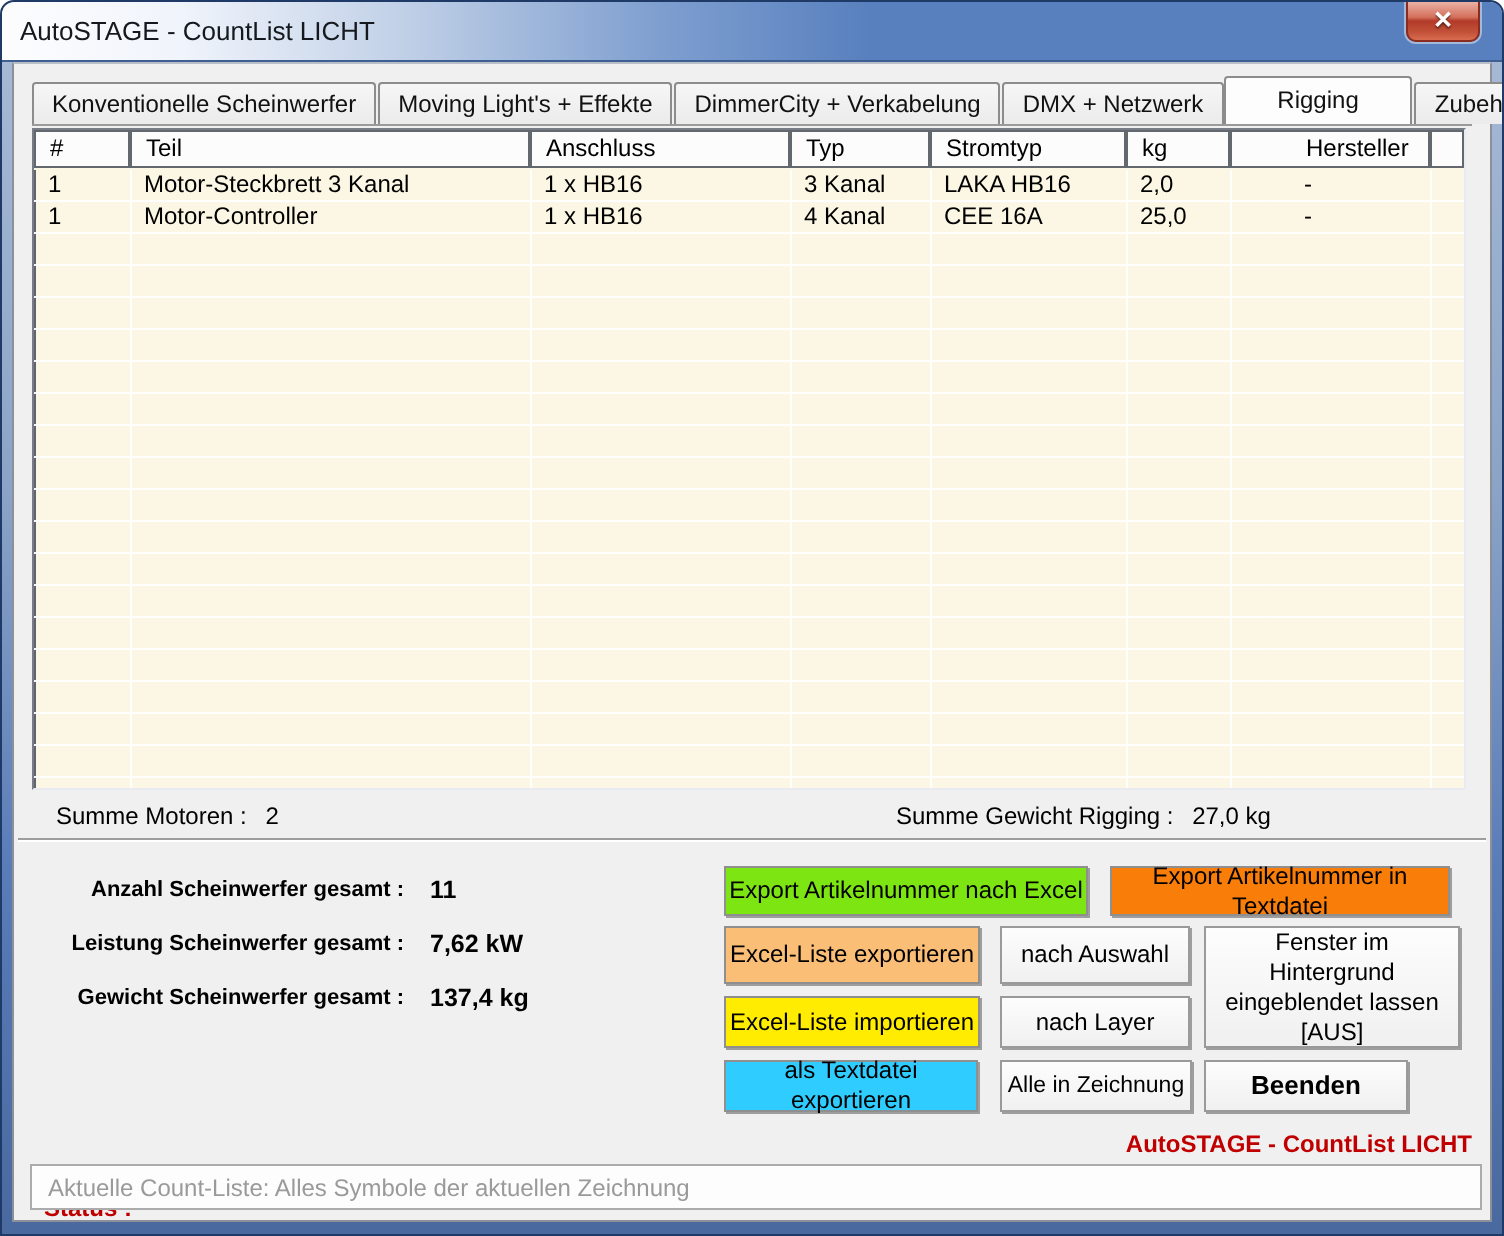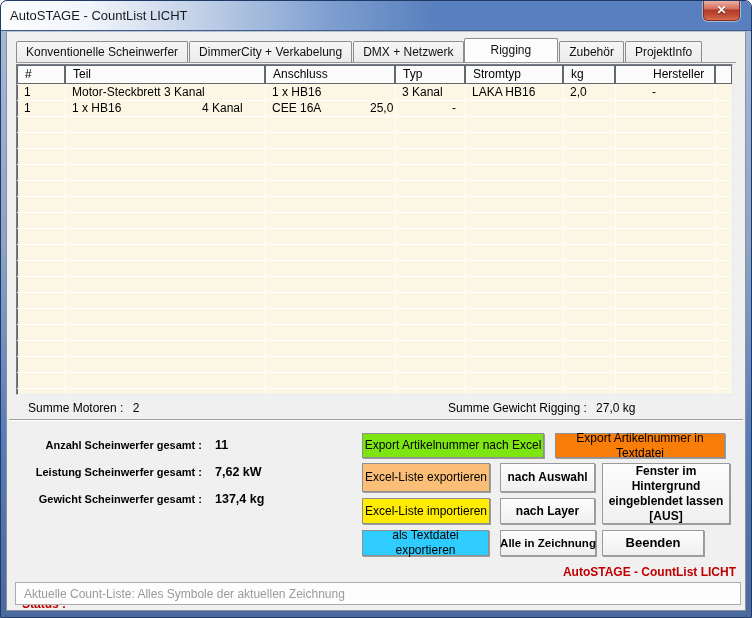--- a/index.html
+++ b/index.html
@@ -83,21 +83,21 @@
   .tot-label { width:186px; text-align:right; font-weight:bold; font-size:11px; }
   .tot-value { margin-left:13px; font-weight:bold; font-size:12.5px; }
 
   
   .btn {
     position:absolute; display:flex; align-items:center; justify-content:center;
     text-align:center; font-size:12px; color:#000;
     border:1px solid #8f8f8f; box-shadow:1px 1px 0 #9e9e9e;
     cursor:default; line-height:1.25;
   }
-  .btn.std { background:linear-gradient(to bottom,#fdfdfd,#f0f0f0); border-color:#9a9a9a;font-weight:bold; }
+  .btn.std { background:linear-gradient(to bottom,#fdfdfd,#f0f0f0); border-color:#9a9a9a; }
   .b-green  { left:355px; top:401px; width:182px; height:25px; }
   .b-orange { left:548px; top:401px; width:170px; height:25px; }
   .b-peach  { left:355px; top:431px; width:128px; height:29px; }
   .b-auswahl{ left:493px; top:431px; width:95px;  height:29px; }
   .b-fenster{ left:595px; top:431px; width:128px; height:61px; padding:2px; }
   .b-yellow { left:355px; top:466px; width:128px; height:26px; }
   .b-layer  { left:493px; top:466px; width:95px;  height:26px; }
   .b-cyan   { left:355px; top:498px; width:127px; height:26px; }
   .b-alle   { left:493px; top:498px; width:96px;  height:26px; font-size:11.5px; white-space:nowrap; }
   .b-beenden{ left:595px; top:498px; width:102px; height:26px; font-weight:bold; font-size:13px; }
@@ -119,20 +119,21 @@
     <span class="title-text">AutoSTAGE - CountList LICHT</span>
     <div class="close-btn">
       <span>✕</span>
     </div>
   </div>
 
   <div class="client">
 
     <div class="tabs">
       <div class="tab">Konventionelle Scheinwerfer</div>
+      <div class="tab">Moving Light's + Effekte</div>
       <div class="tab">DimmerCity + Verkabelung</div>
       <div class="tab">DMX + Netzwerk</div>
       <div class="tab active">Rigging</div>
       <div class="tab">Zubehör</div>
       <div class="tab">ProjektInfo</div>
     </div>
     <div class="tabline"></div>
 
     <div class="grid">
       <div class="grid-header">
@@ -159,20 +160,21 @@
           <div class="gcell w1">Motor-Steckbrett 3 Kanal</div>
           <div class="gcell w2">1 x HB16</div>
           <div class="gcell w3">3 Kanal</div>
           <div class="gcell w4">LAKA HB16</div>
           <div class="gcell w5">2,0</div>
           <div class="gcell w6">-</div>
           <div class="gcell wf"></div>
         </div>
         <div class="grow">
           <div class="gcell w0">1</div>
+          <div class="gcell w1">Motor-Controller</div>
           <div class="gcell w2">1 x HB16</div>
           <div class="gcell w3">4 Kanal</div>
           <div class="gcell w4">CEE 16A</div>
           <div class="gcell w5">25,0</div>
           <div class="gcell w6">-</div>
           <div class="gcell wf"></div>
         </div>
       </div>
     </div>
 

